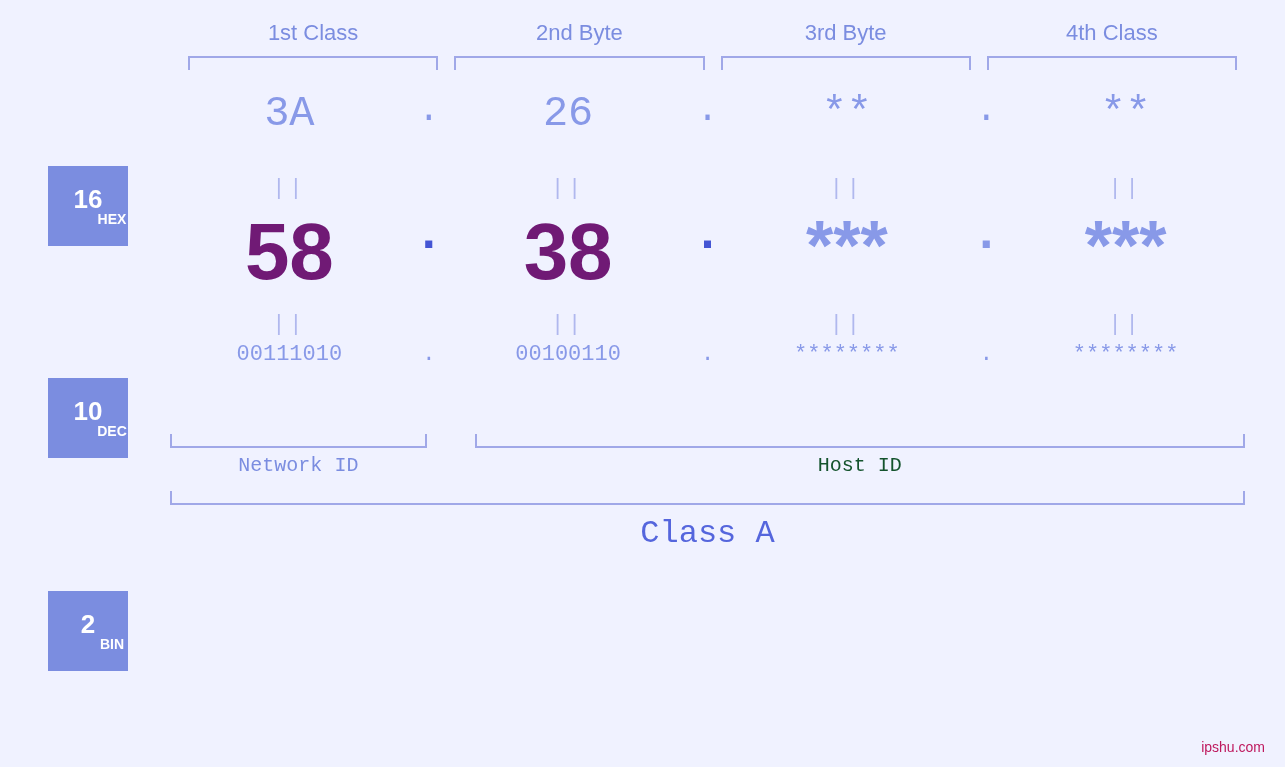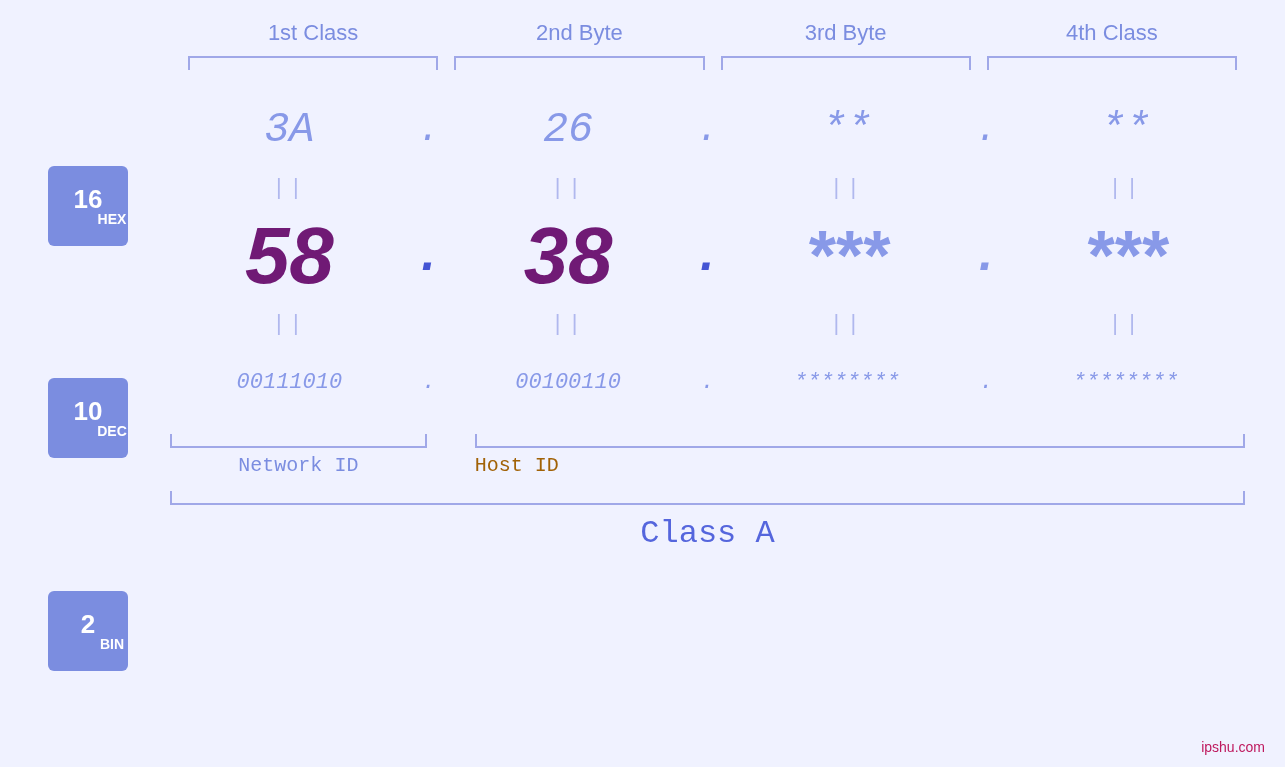--- a/index.html
+++ b/index.html
@@ -54,21 +54,21 @@
       margin: 0 8px;
       height: 14px;
       border-top: 2px solid #a0a8e8;
       border-left: 2px solid #a0a8e8;
       border-right: 2px solid #a0a8e8;
     }
 
     .badge {
       background: #7b8de0;
       color: white;
-      border-radius: 6px;
+      border-radius: 0;
       width: 80px;
       height: 80px;
       display: flex;
       flex-direction: column;
       align-items: center;
       justify-content: center;
       font-family: Arial, sans-serif;
       font-weight: bold;
     }
 
@@ -79,23 +79,21 @@
 
     .badge-label {
       font-size: 14px;
       line-height: 1;
       padding-left: 48px;
     }
 
     
     .row {
       display: flex;
-      align-items: center;
-      width: 100%;
-      font-style: italic;
+      width: 100%;
     }
 
     .row-hex {
       height: 80px;
     }
 
     .row-dec {
       height: 100px;
     }
 
@@ -364,21 +362,21 @@
 
         <div style="flex:1; margin-right:4px;">
           <div style="height:14px; border-bottom:2px solid #a0a8e8; border-left:2px solid #a0a8e8; border-right:2px solid #a0a8e8;"></div>
           <div style="text-align:center; color:#7b8de0; font-size:20px; font-family:'Courier New',Courier,monospace; margin-top:6px;">Network ID</div>
         </div>
 
         <div style="width:40px;"></div>
 
         <div style="flex:3; margin-left:4px;">
           <div style="height:14px; border-bottom:2px solid #a0a8e8; border-left:2px solid #a0a8e8; border-right:2px solid #a0a8e8;"></div>
-          <div style="color:#a16207; font-size:20px; font-family:'Courier New',Courier,monospace; margin-top:6px;">Host ID</div>
+          <div style="text-align:center; color:#14532d; font-size:20px; font-family:'Courier New',Courier,monospace; margin-top:6px;">Host ID</div>
         </div>
       </div>
 
       <div class="full-bracket"></div>
 
       <div class="class-label">Class A</div>
 
     </div>
   </div>
 

